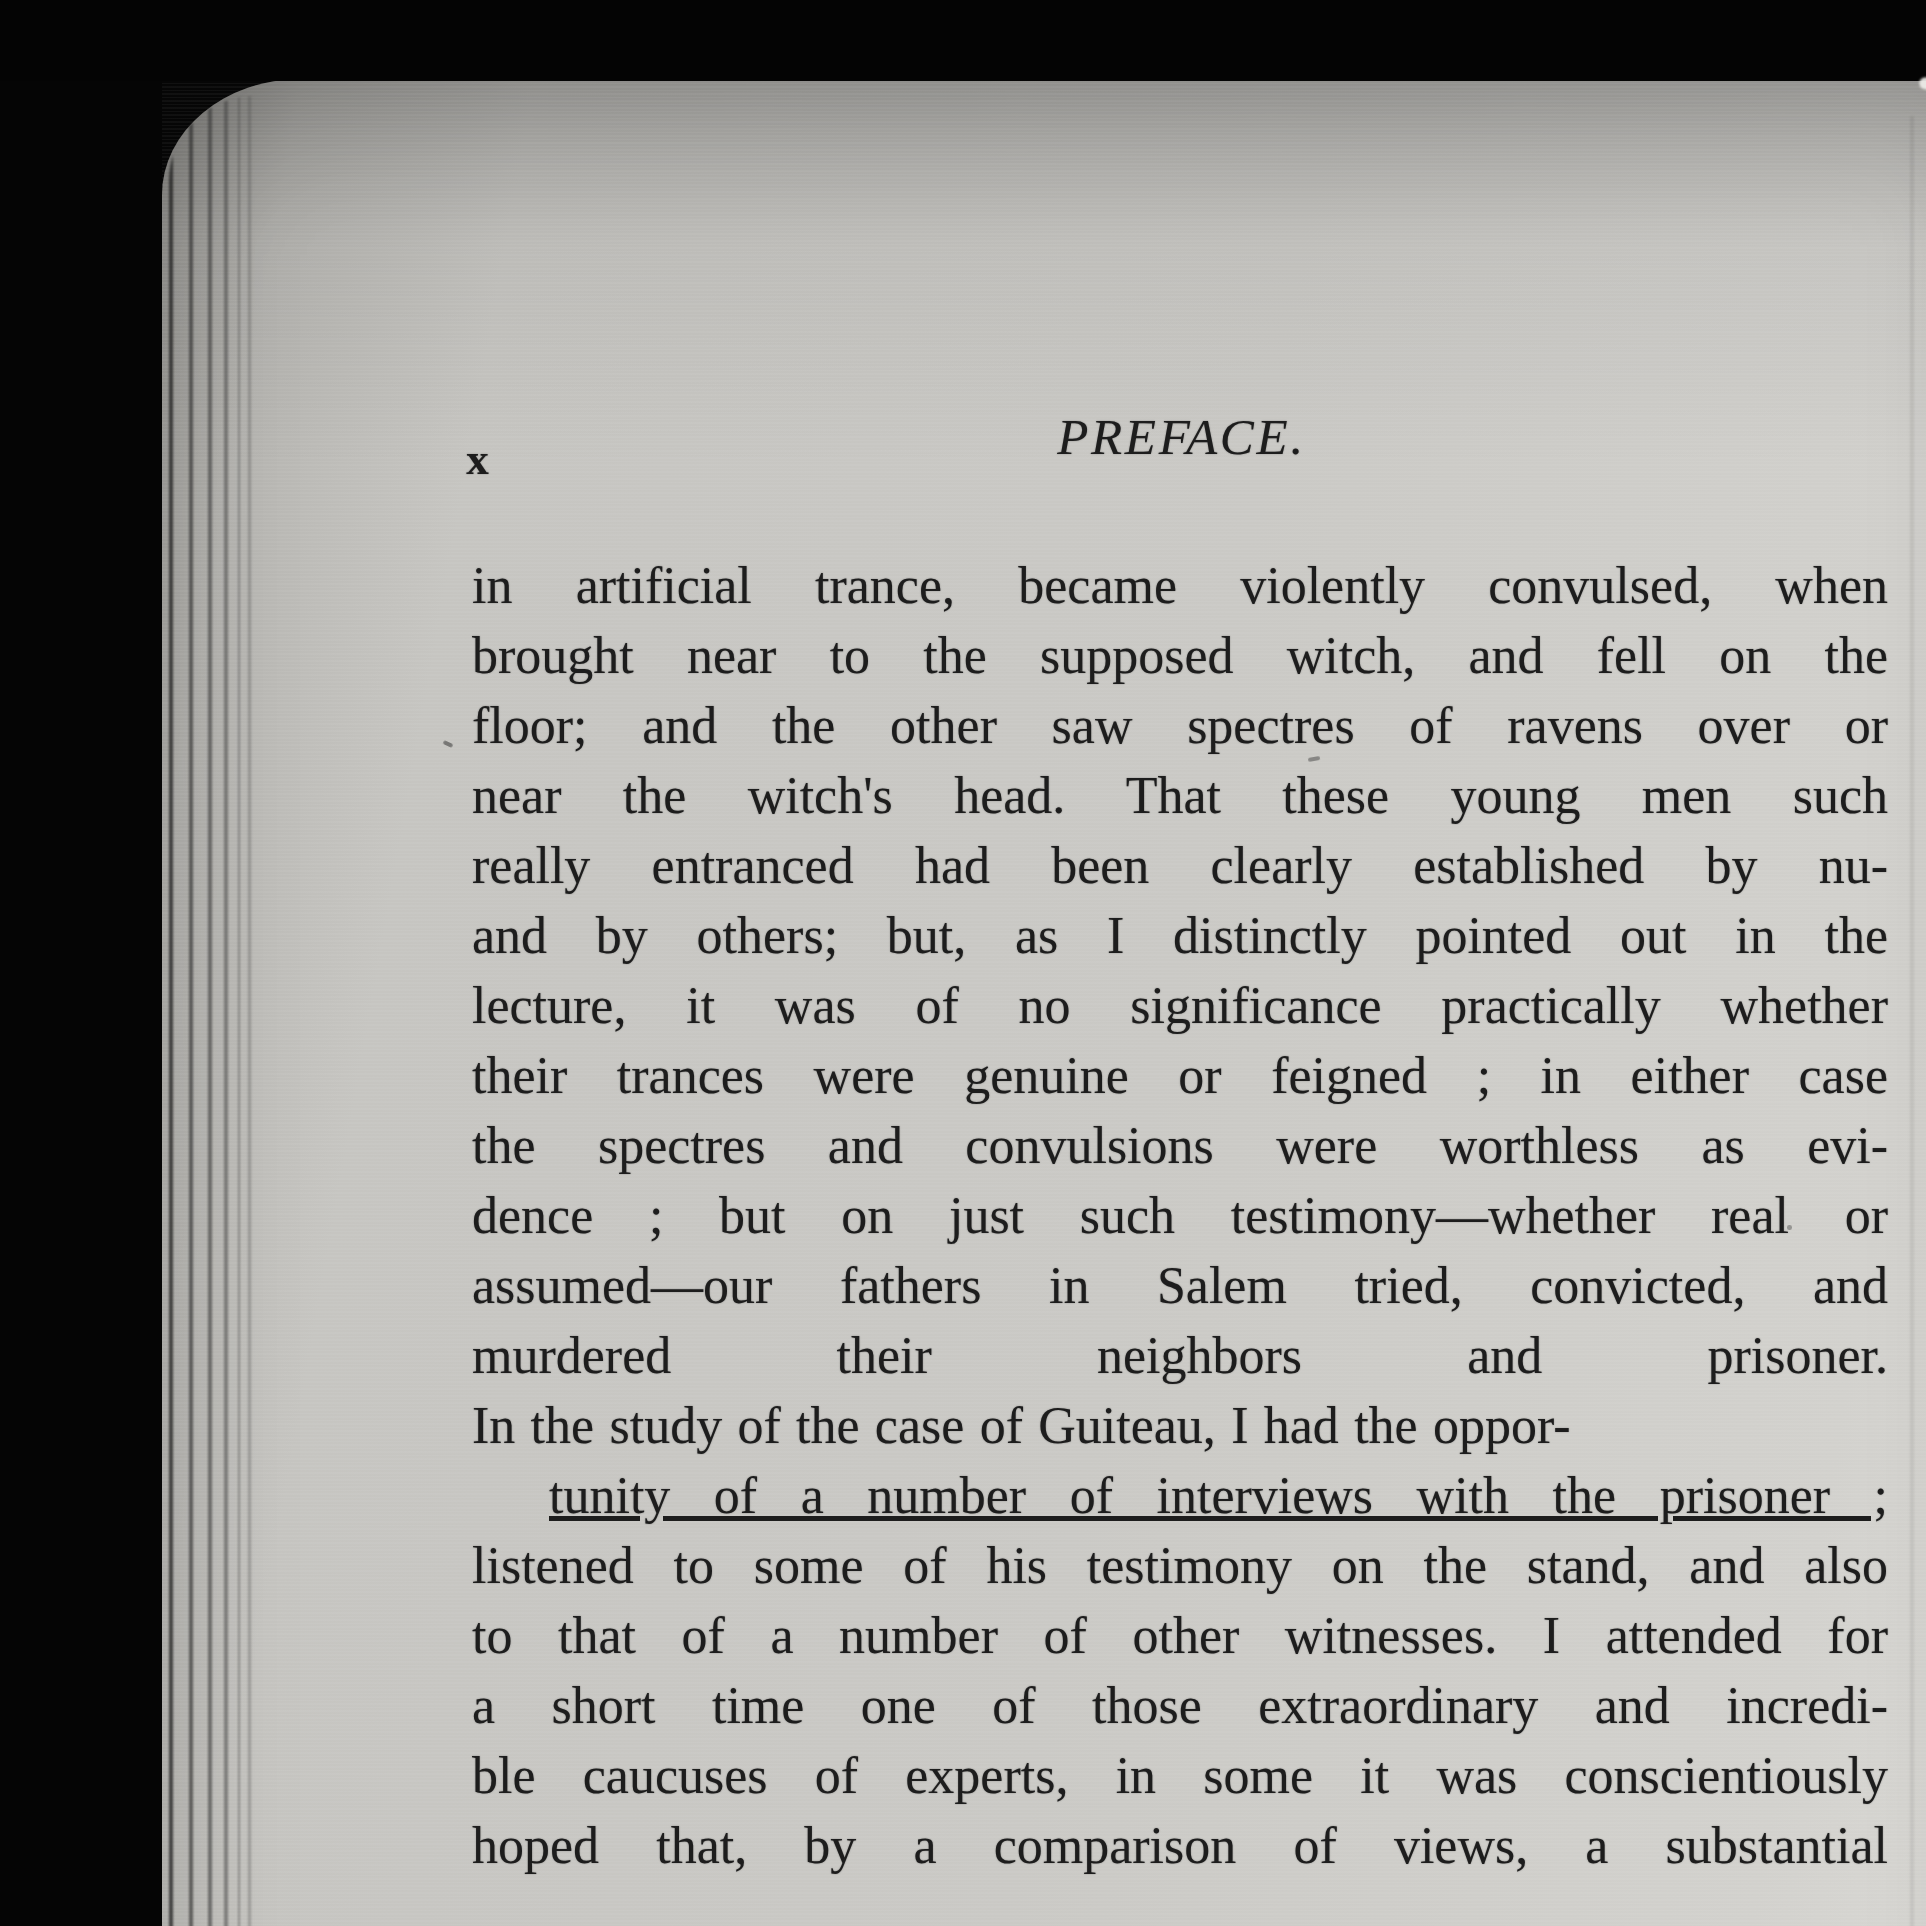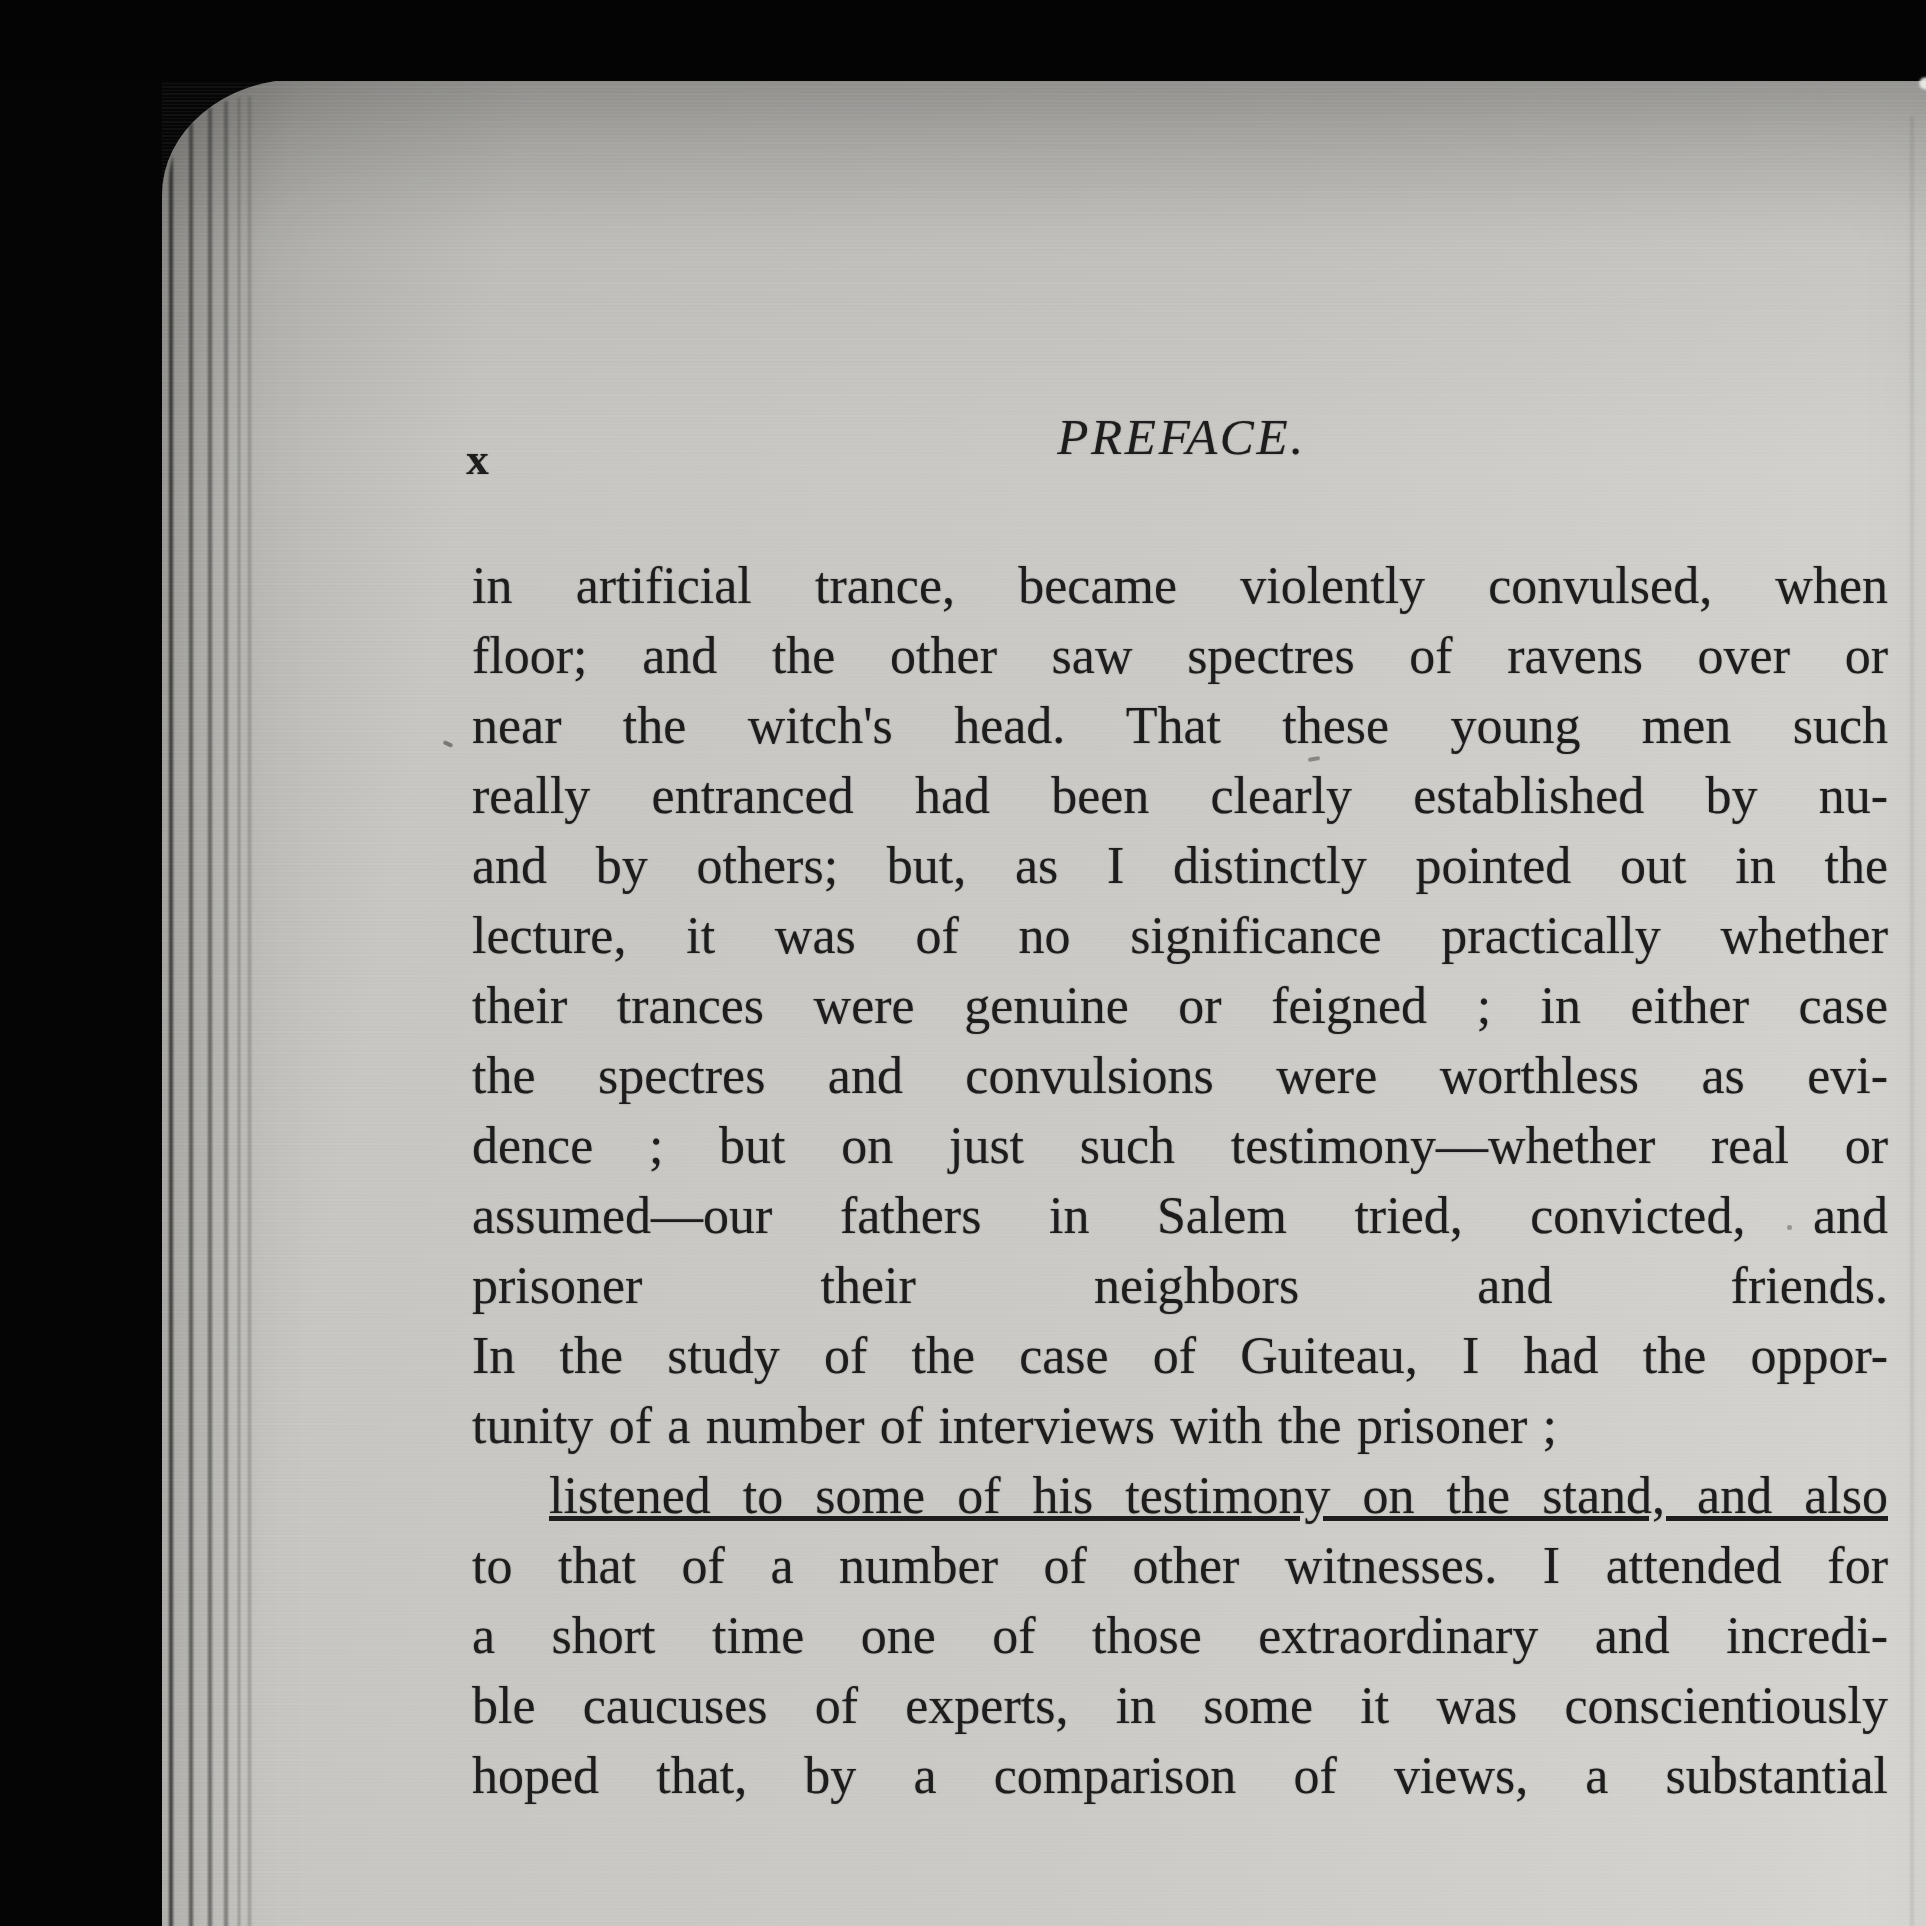--- a/index.html
+++ b/index.html
@@ -76,30 +76,31 @@
 <div class="book-edges"></div>
 <div class="fold-line"></div>
 
 <div class="page-header">
   <span class="page-number ink">x</span>
   <span class="running-title ink">PREFACE.</span>
 </div>
 
 <div class="body-text ink">
     <div class="line">in artificial trance, became violently convulsed, when</div>
+    <div class="line">brought near to the supposed witch, and fell on the</div>
     <div class="line">floor; and the other saw spectres of ravens over or</div>
     <div class="line">near the witch's head. That these young men such</div>
     <div class="line">really entranced had been clearly established by nu-</div>
     <div class="line">and by others; but, as I distinctly pointed out in the</div>
     <div class="line">lecture, it was of no significance practically whether</div>
     <div class="line">their trances were genuine or feigned ; in either case</div>
     <div class="line">the spectres and convulsions were worthless as evi-</div>
     <div class="line">dence ; but on just such testimony—whether real or</div>
     <div class="line">assumed—our fathers in Salem tried, convicted, and</div>
-    <div class="line">prisoner their neighbors and friends.</div>
+    <div class="line">murdered their neighbors and prisoner.</div>
     <div class="line">In the study of the case of Guiteau, I had the oppor-</div>
     <div class="line">tunity of a number of interviews with the prisoner ;</div>
     <div class="line">listened to some of his testimony on the stand, and also</div>
     <div class="line">to that of a number of other witnesses. I attended for</div>
     <div class="line">a short time one of those extraordinary and incredi-</div>
     <div class="line">ble caucuses of experts, in some it was conscientiously</div>
     <div class="line">hoped that, by a comparison of views, a substantial</div>
   </div>
 
 <div class="scratch"></div>

